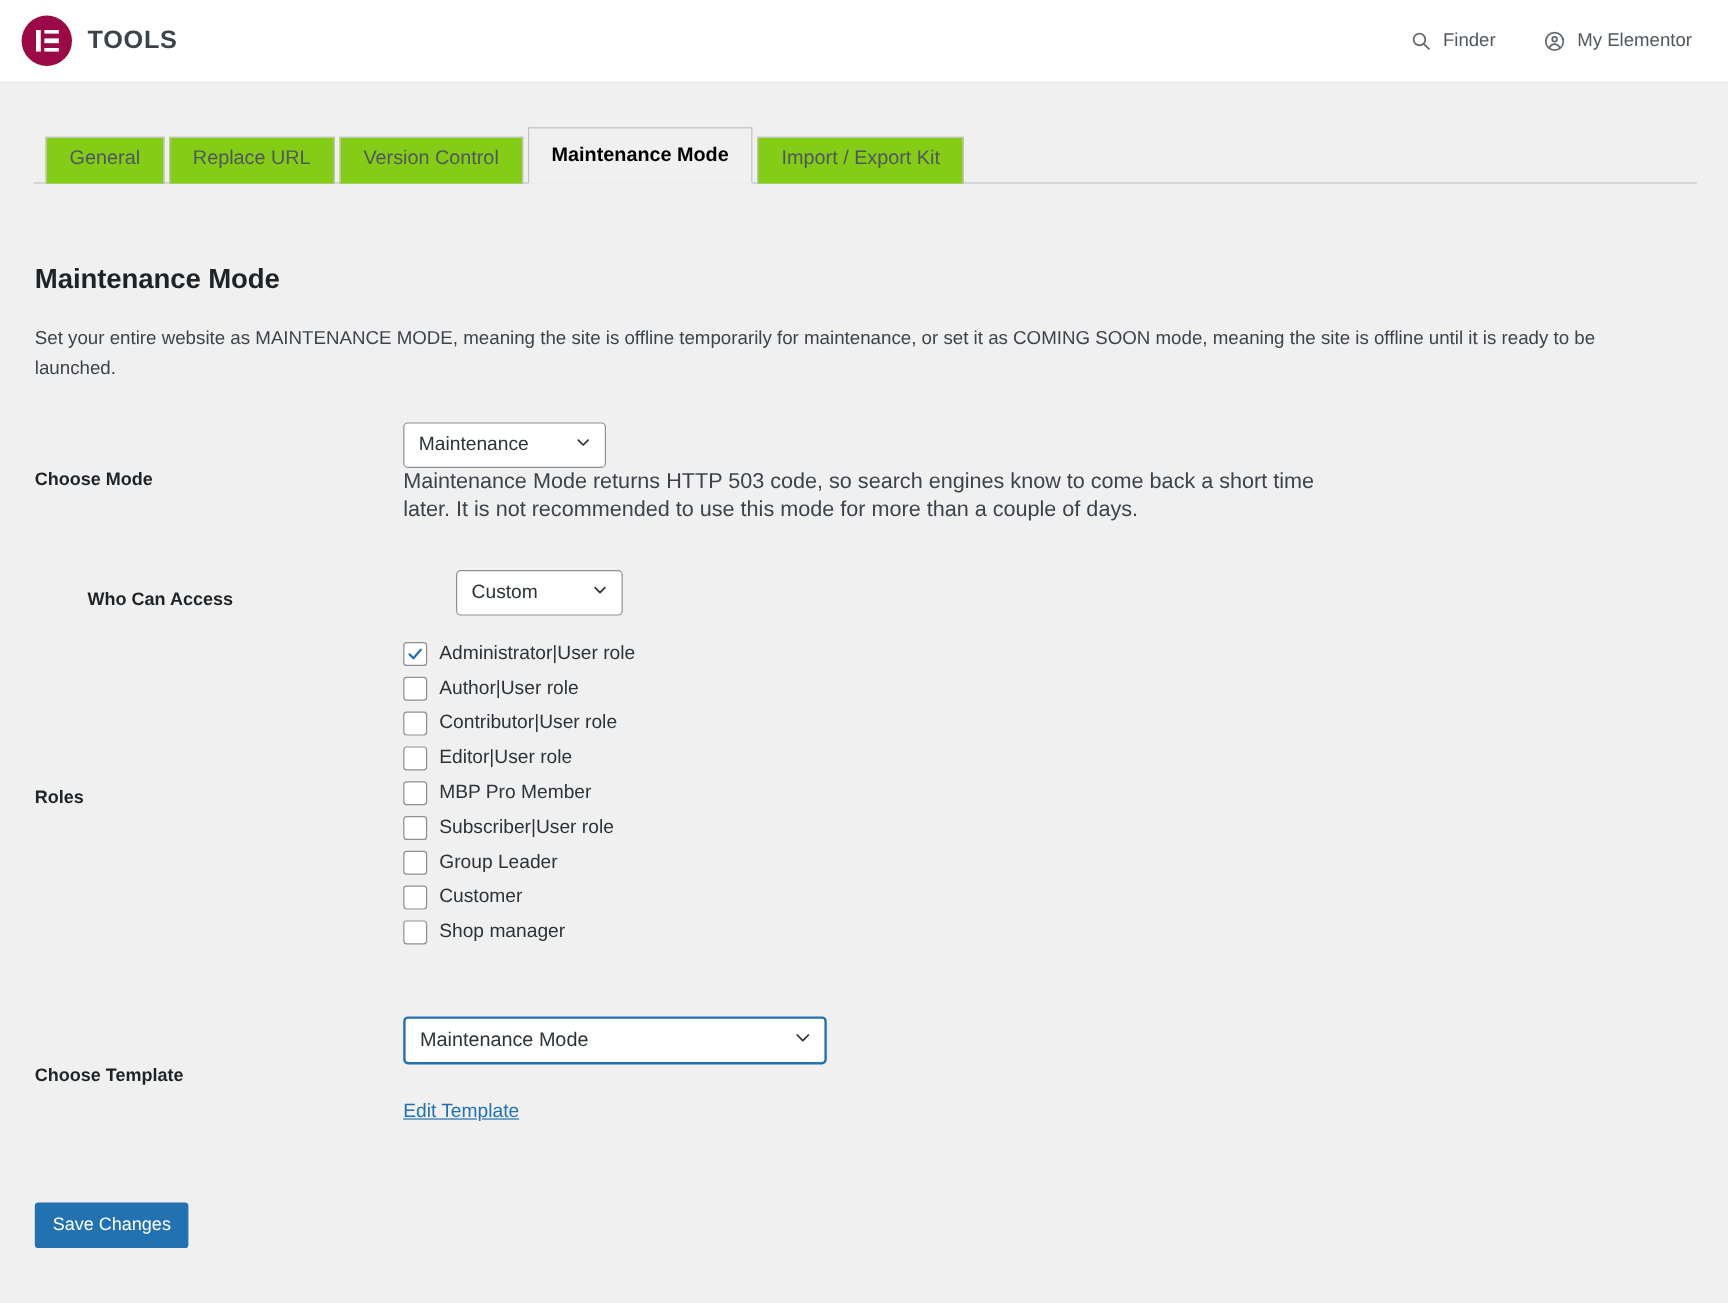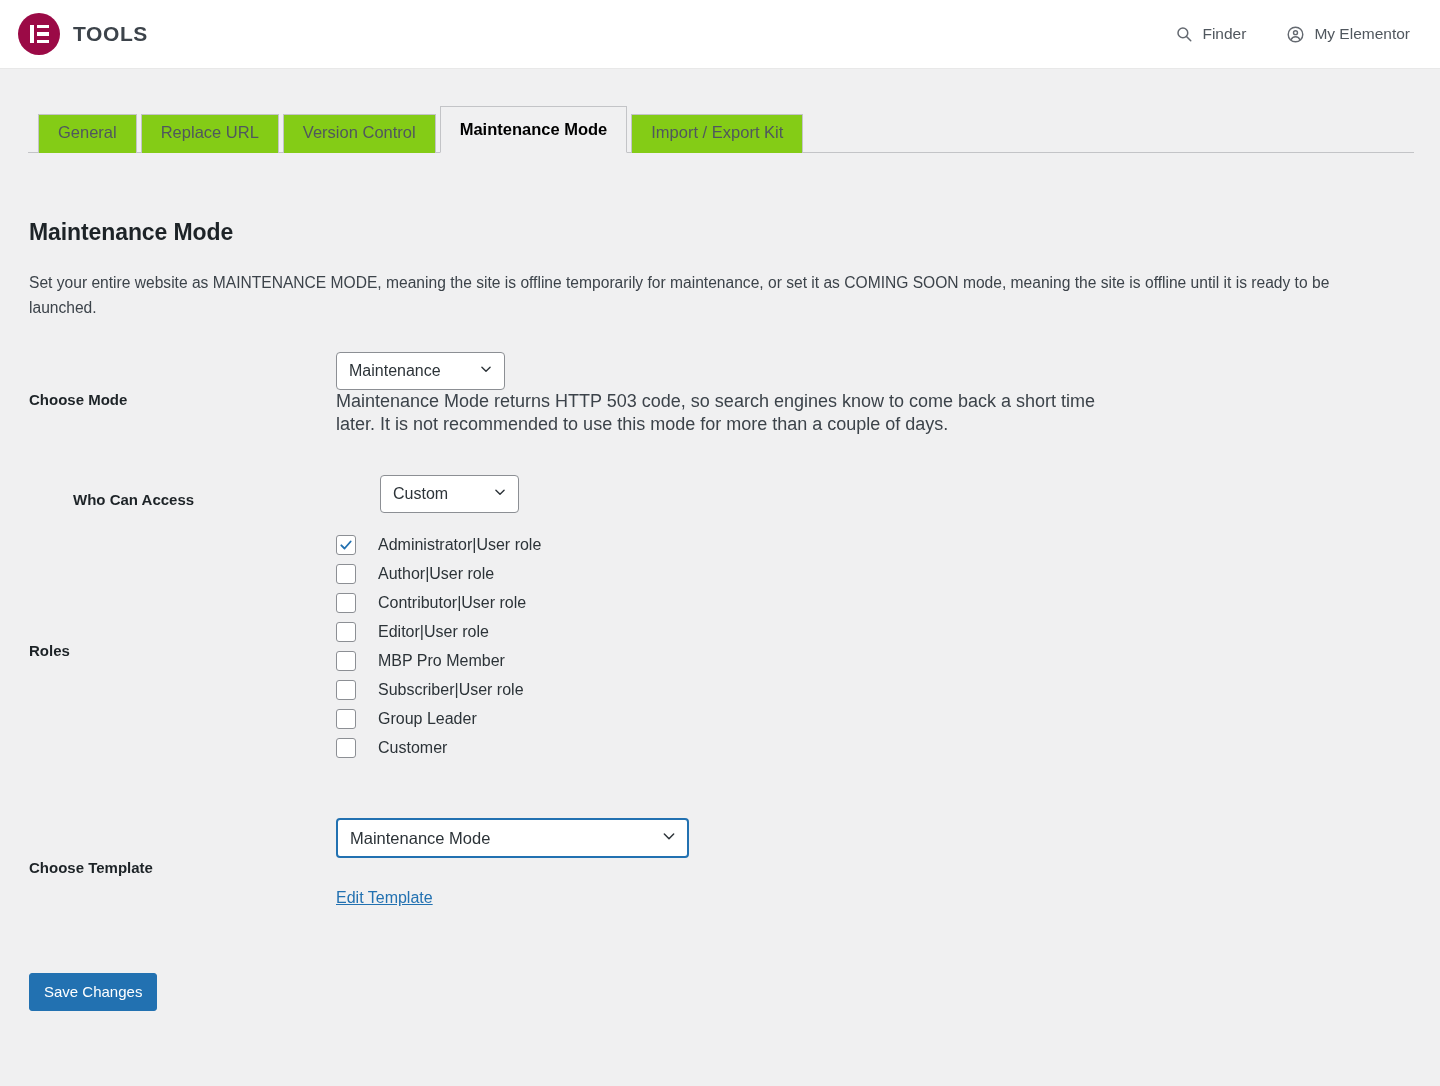--- a/index.html
+++ b/index.html
@@ -162,21 +162,21 @@
     line-height: 23px;
     margin-top: 0;
     max-width: 1066px;
   }
 
   
   .roles-list { display: flex; flex-direction: column; gap: 0; padding-top: 2px; }
   .role-item {
     display: flex;
     align-items: center;
-    gap: 22px;
+    gap: 10px;
     height: 29px;
     cursor: pointer;
   }
   .cb {
     width: 20px; height: 20px;
     flex: 0 0 20px;
     border: 1px solid #8c8f94;
     border-radius: 3px;
     background: #fff;
     display: flex; align-items: center; justify-content: center;
@@ -362,20 +362,26 @@
             <span class="role-label">Group Leader</span>
           </label>
 
           <label class="role-item">
             <span class="cb">
               
             </span>
             <span class="role-label">Customer</span>
           </label>
 
+          <label class="role-item">
+            <span class="cb">
+              
+            </span>
+            <span class="role-label">Shop manager</span>
+          </label>
 
         </div>
       </div>
     </div>
 
     <div class="row row-template">
       <div class="th">Choose Template</div>
       <div class="td">
         <span class="select-shell select-template focused">
           <select class="wp-select">

